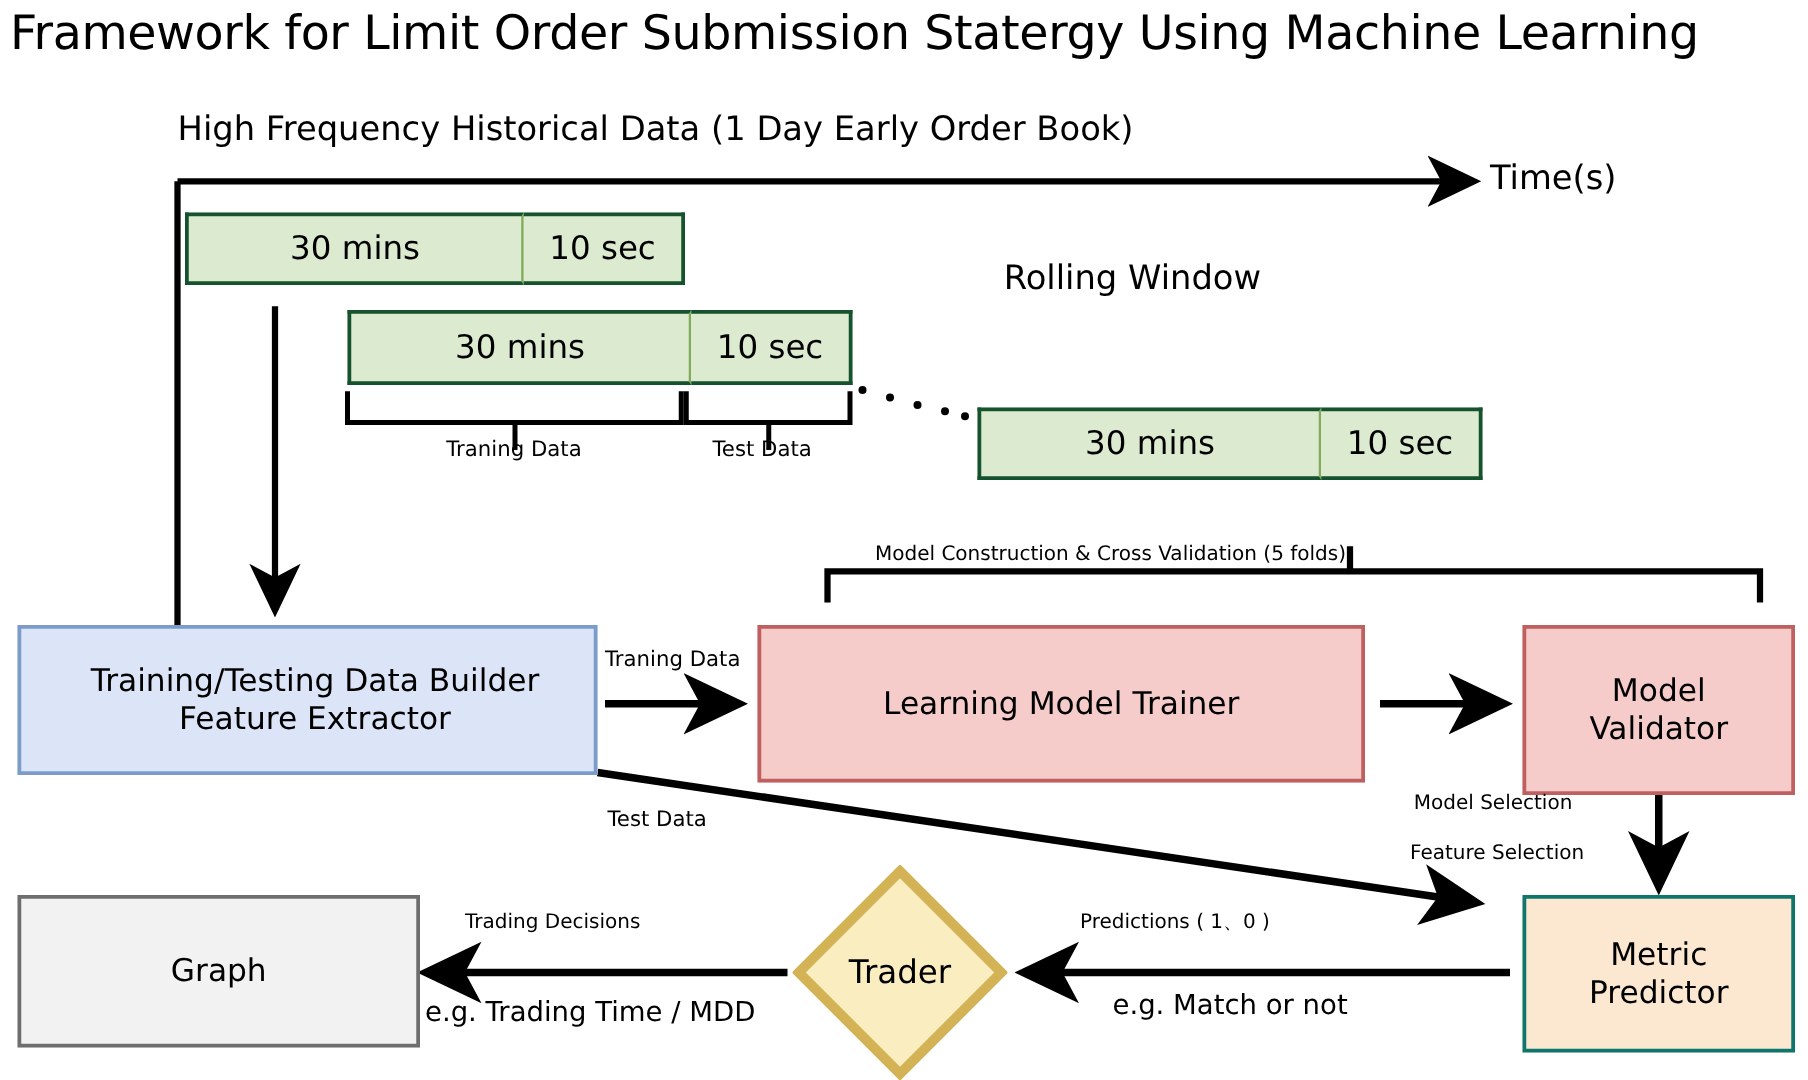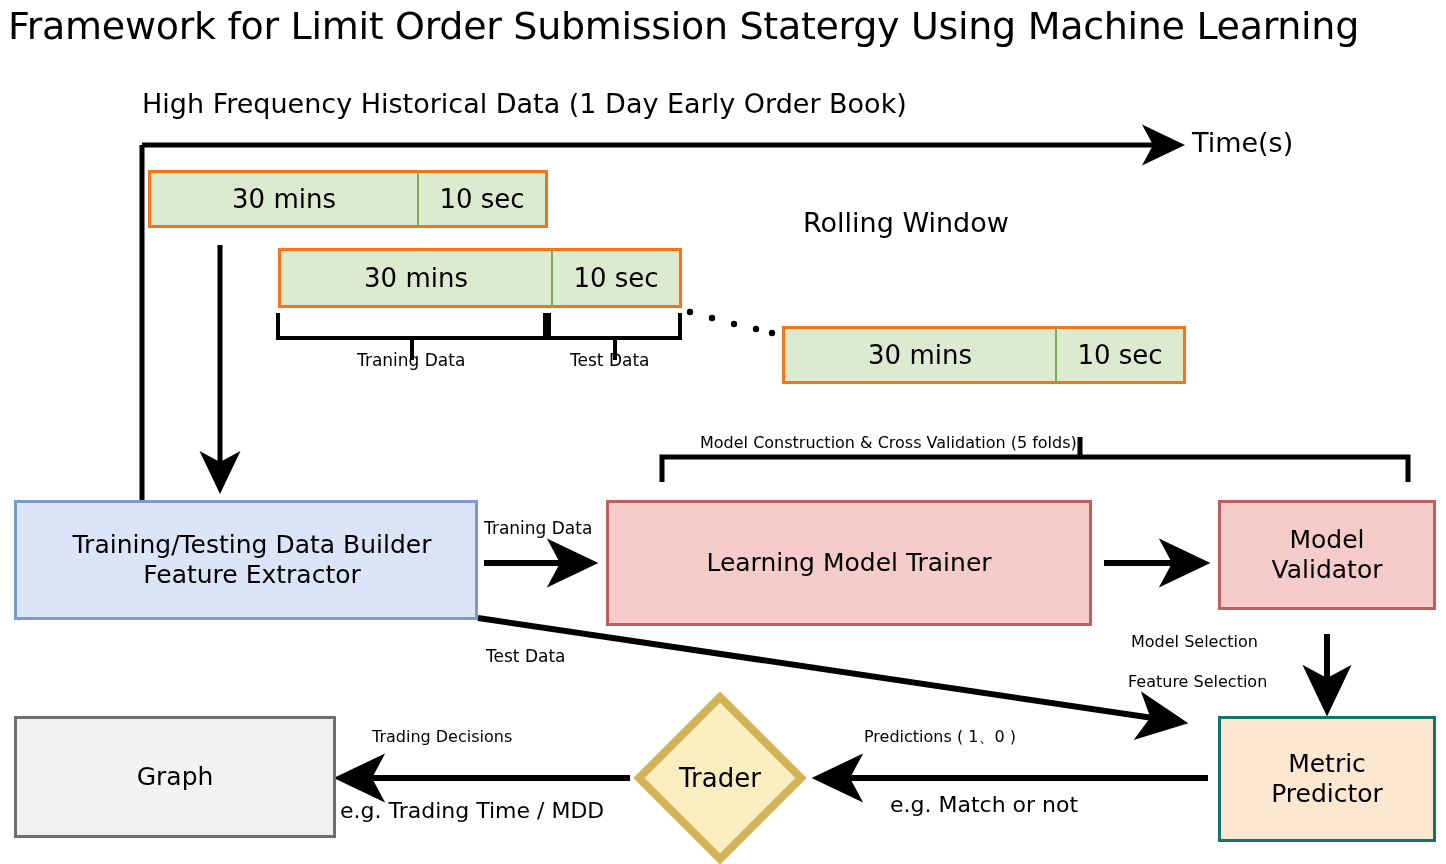--- a/index.html
+++ b/index.html
@@ -21,21 +21,21 @@
   
   .txt{white-space:nowrap;}
   .t28{font-size:27px;}
   .t24{font-size:16px;}
   .t22{font-size:22px;}
   .t17{font-size:17px;}
   .t16{font-size:16px;}
 
   
   .win{
-    border:3px solid #f97316;background:#dcead0;
+    border:3px solid #14532d;background:#dcead0;
     display:flex;align-items:center;justify-content:center;
     font-size:26px;
   }
   .win-left{border-right:2px solid #7fab5b;}
 
   
   .box{
     display:flex;flex-direction:column;align-items:center;justify-content:center;
     text-align:center;line-height:1.22;
   }
@@ -132,21 +132,21 @@
 
   <div class="abs box box-blue" style="left:14px;top:500px;width:464px;height:120px;">
     <div>Training/Testing Data Builder</div>
     <div>Feature Extractor</div>
   </div>
 
   <div class="abs box box-red" style="left:606px;top:500px;width:486px;height:126px;">
     <div>Learning Model Trainer</div>
   </div>
 
-  <div class="abs box box-red" style="left:1218px;top:500px;width:218px;height:110px;">
+  <div class="abs box box-red" style="left:1218px;top:500px;width:218px;height:136px;">
     <div>Model</div>
     <div>Validator</div>
   </div>
 
   <div class="abs box box-orange" style="left:1218px;top:716px;width:218px;height:126px;">
     <div>Metric</div>
     <div>Predictor</div>
   </div>
 
   <div class="abs diamond-wrap" style="left:634px;top:692px;width:172px;height:172px;">

